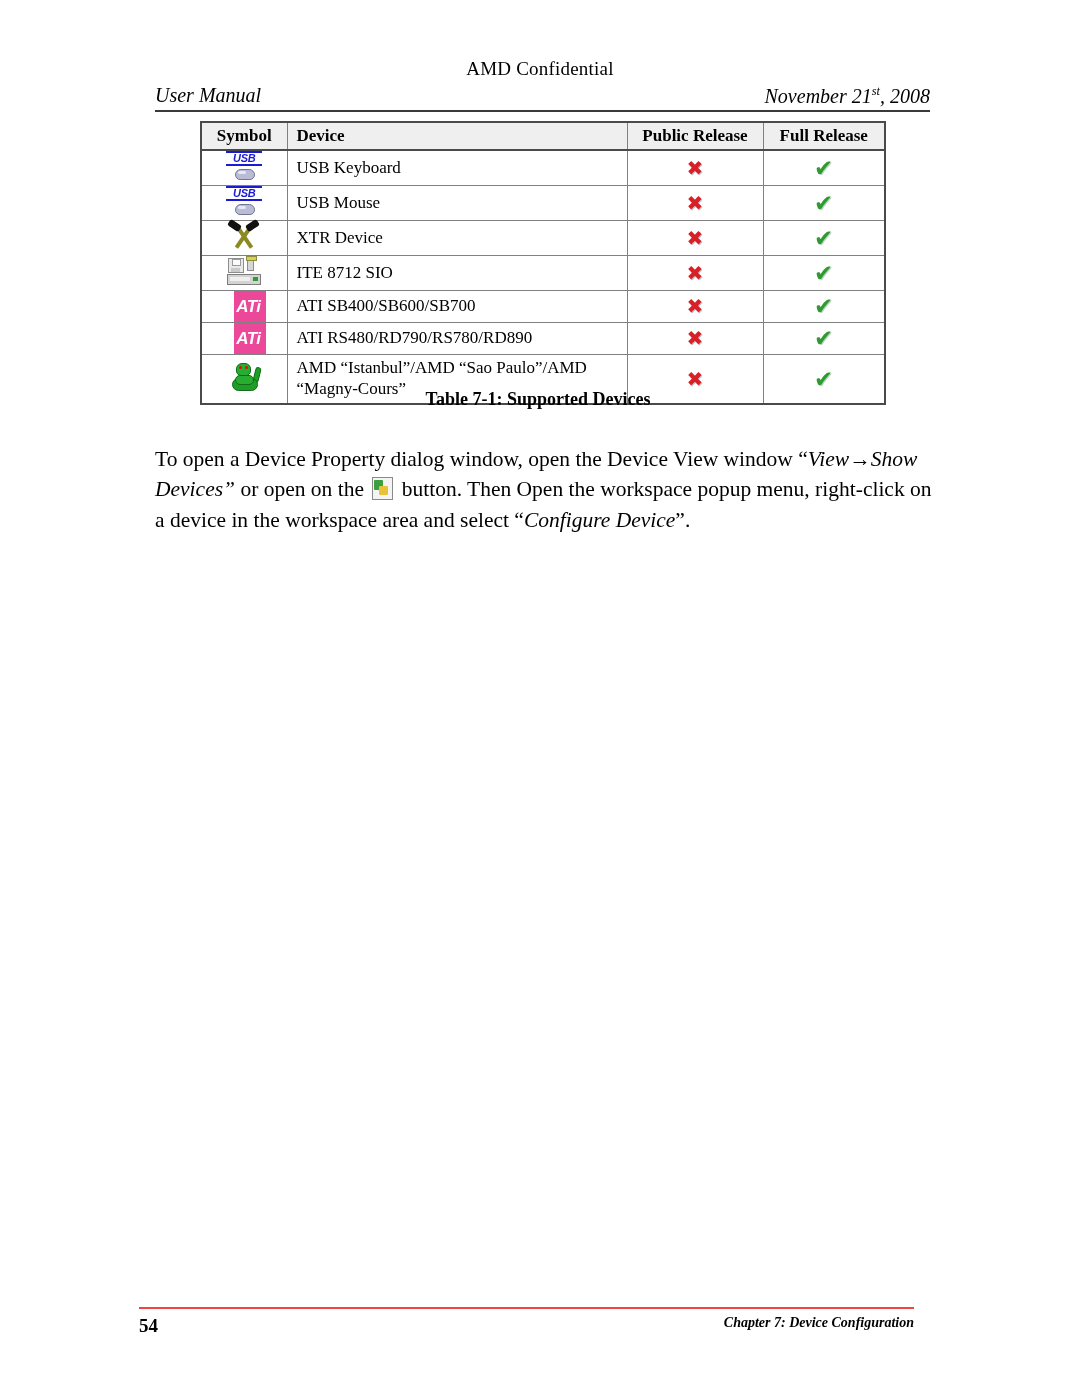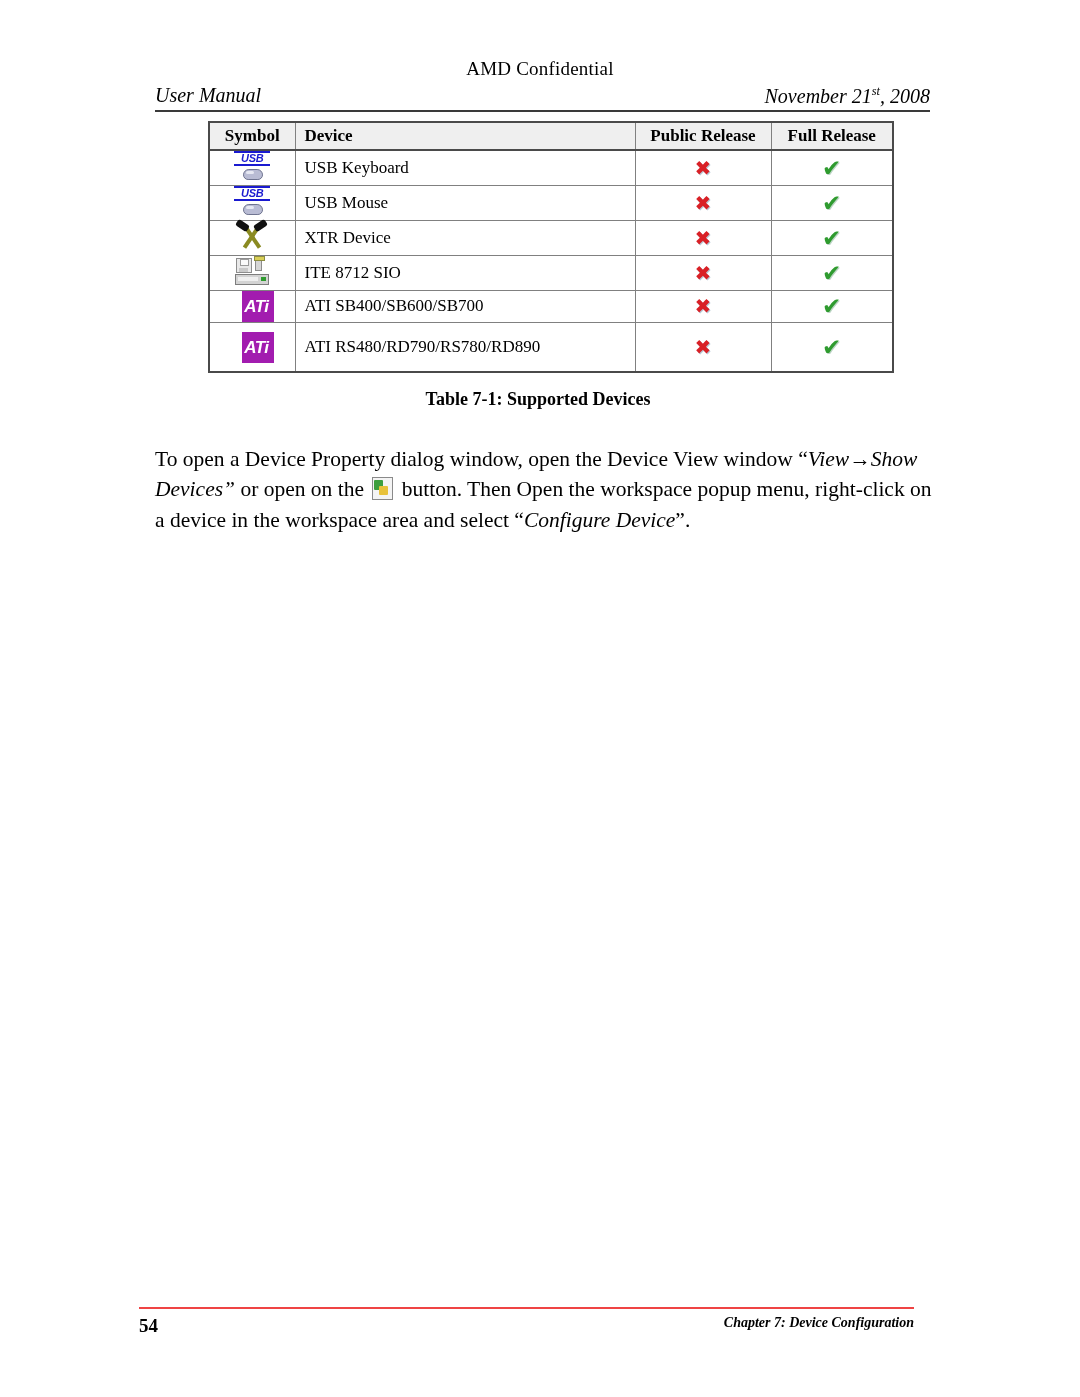--- a/index.html
+++ b/index.html
@@ -54,21 +54,21 @@
   }
   .hdr-right sup {
     font-size: 0.62em;
     vertical-align: super;
     font-style: italic;
   }
 
   
   .tbl-wrap {
     position: absolute;
-    left: 208px;
+    left: 200px;
     top: 121px;
     width: 684px;
   }
   table.devices {
     border-collapse: collapse;
     width: 684px;
     table-layout: fixed;
     background: #ffffff;
   }
   table.devices th,
@@ -243,21 +243,21 @@
     right: 2px; top: 2px;
     width: 5px; height: 4px;
     background: #2f9b2f;
   }
 
   
   .ico-ati {
     display: inline-block;
     width: 32px;
     height: 31px;
-    background: #a21caf;
+    background: #ec4899;
     color: #ffffff;
     font-family: "Liberation Sans", sans-serif;
     font-weight: bold;
     font-style: italic;
     font-size: 17px;
     line-height: 31px;
     text-align: left;
     padding-left: 2px;
     box-sizing: border-box;
     letter-spacing: -0.5px;
@@ -518,20 +518,35 @@
           <td class="c-symbol">
             <span class="sym-holder">
               <span class="ico-ati">ATi</span>
             </span>
           </td>
           <td class="c-device">ATI RS480/RD790/RS780/RD890</td>
           <td class="c-public"><span class="mark mark-x">✖</span></td>
           <td class="c-full"><span class="mark mark-check">✔</span></td>
         </tr>
 
+        <tr>
+          <td class="c-symbol">
+            <span class="sym-holder">
+              <span class="ico-snake">
+                <span class="tail"></span>
+                  <span class="coil"></span>
+                  <span class="coil2"></span>
+                  <span class="head"></span>
+              </span>
+            </span>
+          </td>
+          <td class="c-device">AMD “Istanbul”/AMD “Sao Paulo”/AMD “Magny-Cours”</td>
+          <td class="c-public"><span class="mark mark-x">✖</span></td>
+          <td class="c-full"><span class="mark mark-check">✔</span></td>
+        </tr>
       </tbody>
     </table>
   </div>
 
   <div class="caption">Table 7-1: Supported Devices</div>
 
   <p class="body-par"><span>To open a Device Property dialog window, open the Device View window “</span><i>View→Show Devices”</i><span> or open on the </span><span class="ico-inline-doc"></span><span> button. Then Open the workspace popup menu, right-click on a device in the workspace area and select “</span><i>Configure Device</i><span>”.</span></p>
 
   <div class="ftr-row">
     <span class="ftr-left">54</span>

